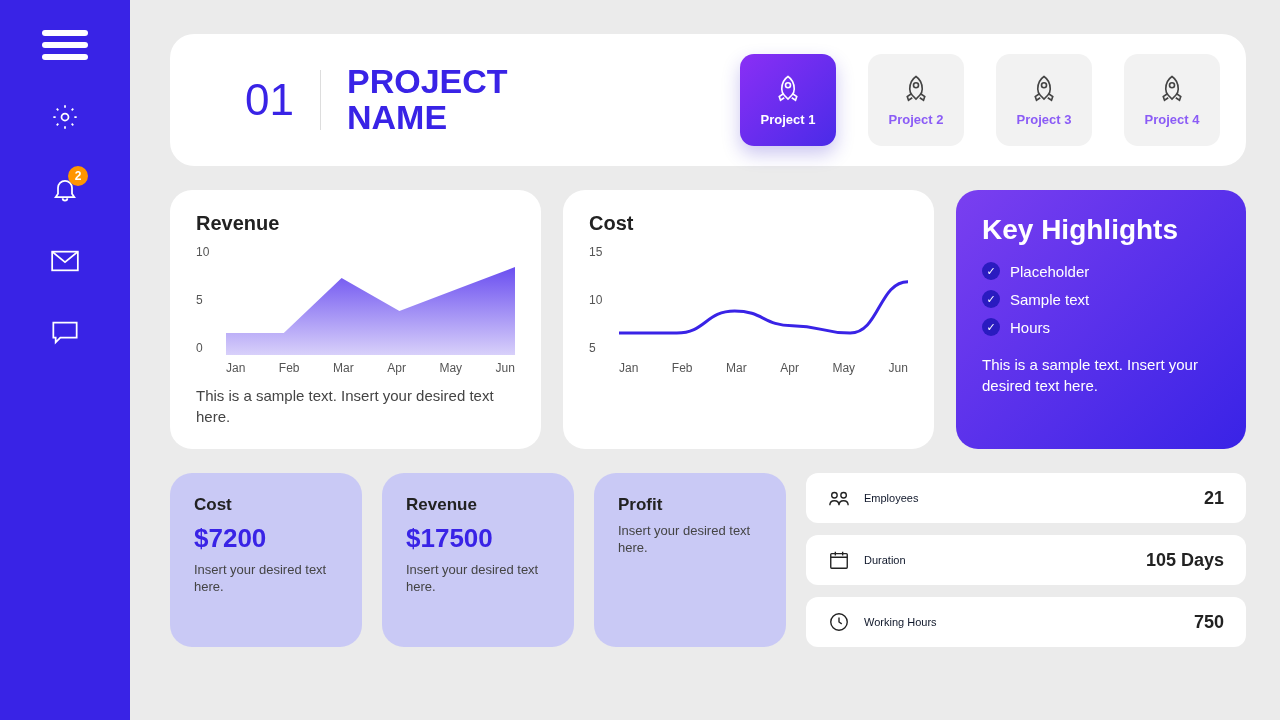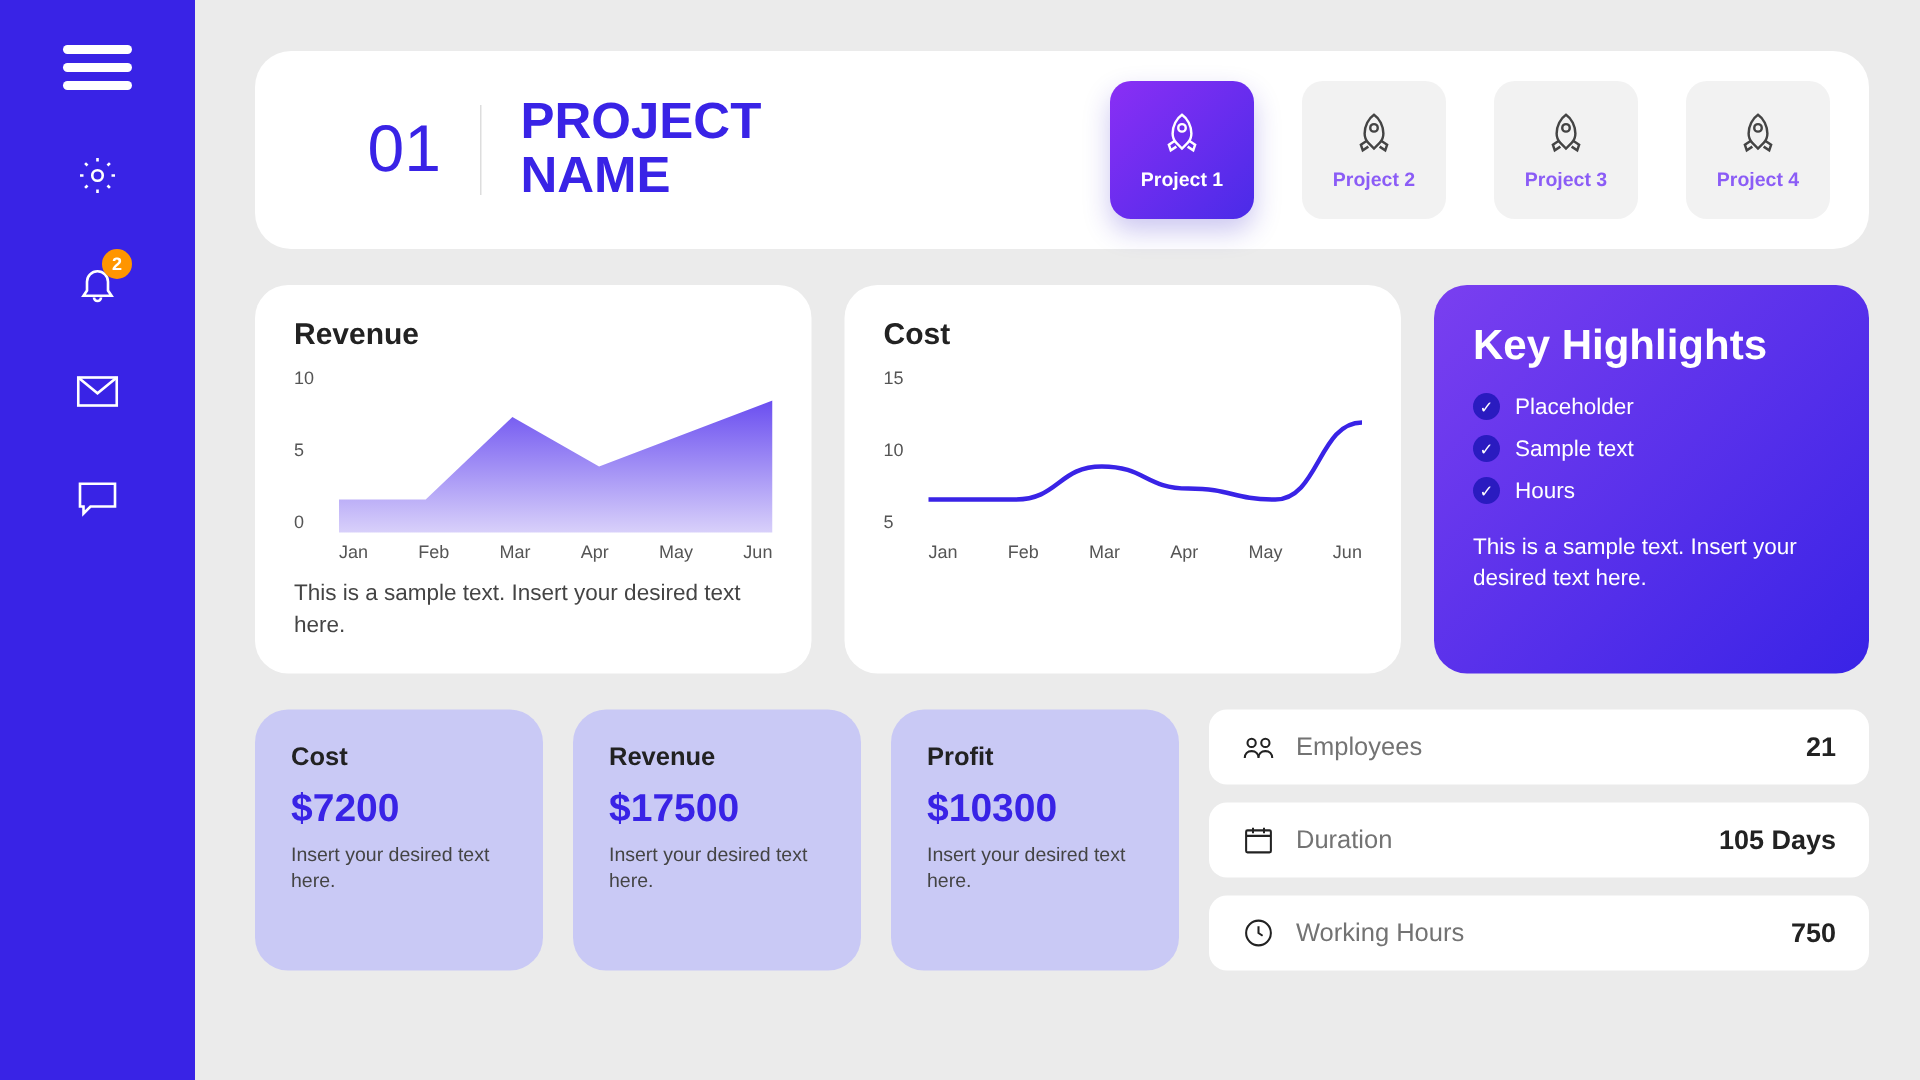--- a/index.html
+++ b/index.html
@@ -220,22 +220,22 @@
 .stat-row {
   background: #fff;
   border-radius: 12px;
   padding: 14px 22px;
   display: flex;
   align-items: center;
   gap: 14px;
 }
 .stat-row svg { width: 22px; height: 22px; stroke: #222; fill: none; stroke-width: 1.5; }
 .stat-label {
-  font-size: 17px;
-  color: #737373;
+  font-size: 11px;
+  color: #0f172a;
 }
 .stat-value {
   margin-left: auto;
   font-size: 18px;
   font-weight: 700;
   color: #222;
 }
 .y-axis {
   position:absolute; left:0; top:0; bottom:20px;
   display:flex; flex-direction:column; justify-content:space-between;
@@ -403,21 +403,20 @@
           <div class="val">$7200</div>
           <div class="desc">Insert your desired text here.</div>
         </div>
         <div class="metric-card">
           <div class="lbl">Revenue</div>
           <div class="val">$17500</div>
           <div class="desc">Insert your desired text here.</div>
         </div>
         <div class="metric-card">
           <div class="lbl">Profit</div>
-          <div class="val">$10300</div>
           <div class="desc">Insert your desired text here.</div>
         </div>
       </div>
     <div class="stats-col" id="stats">
         <div class="stat-row">
           <svg viewBox="0 0 24 24">
             <path d="M7 12a3 3 0 100-6 3 3 0 000 6zM17 12a3 3 0 100-6 3 3 0 000 6zM2 20c0-3 2-5 5-5s5 2 5 5M12 20c0-3 2-5 5-5s5 2 5 5"></path>
           </svg>
           <span class="stat-label">Employees</span>
           <span class="stat-value">21</span>

